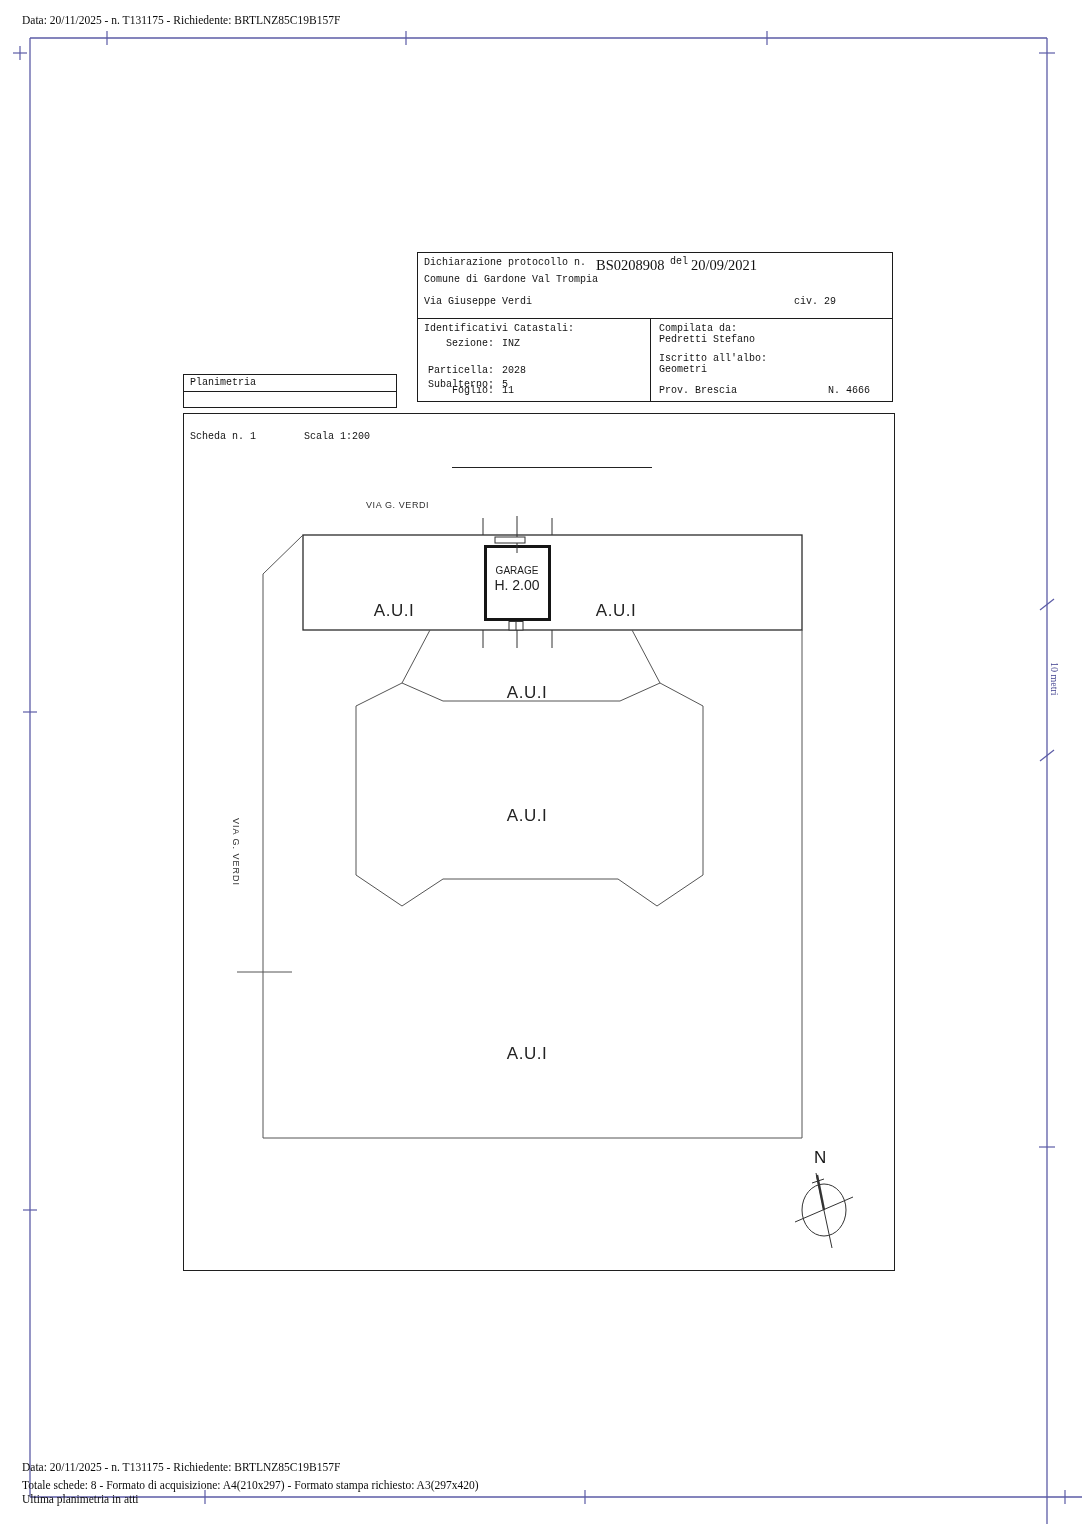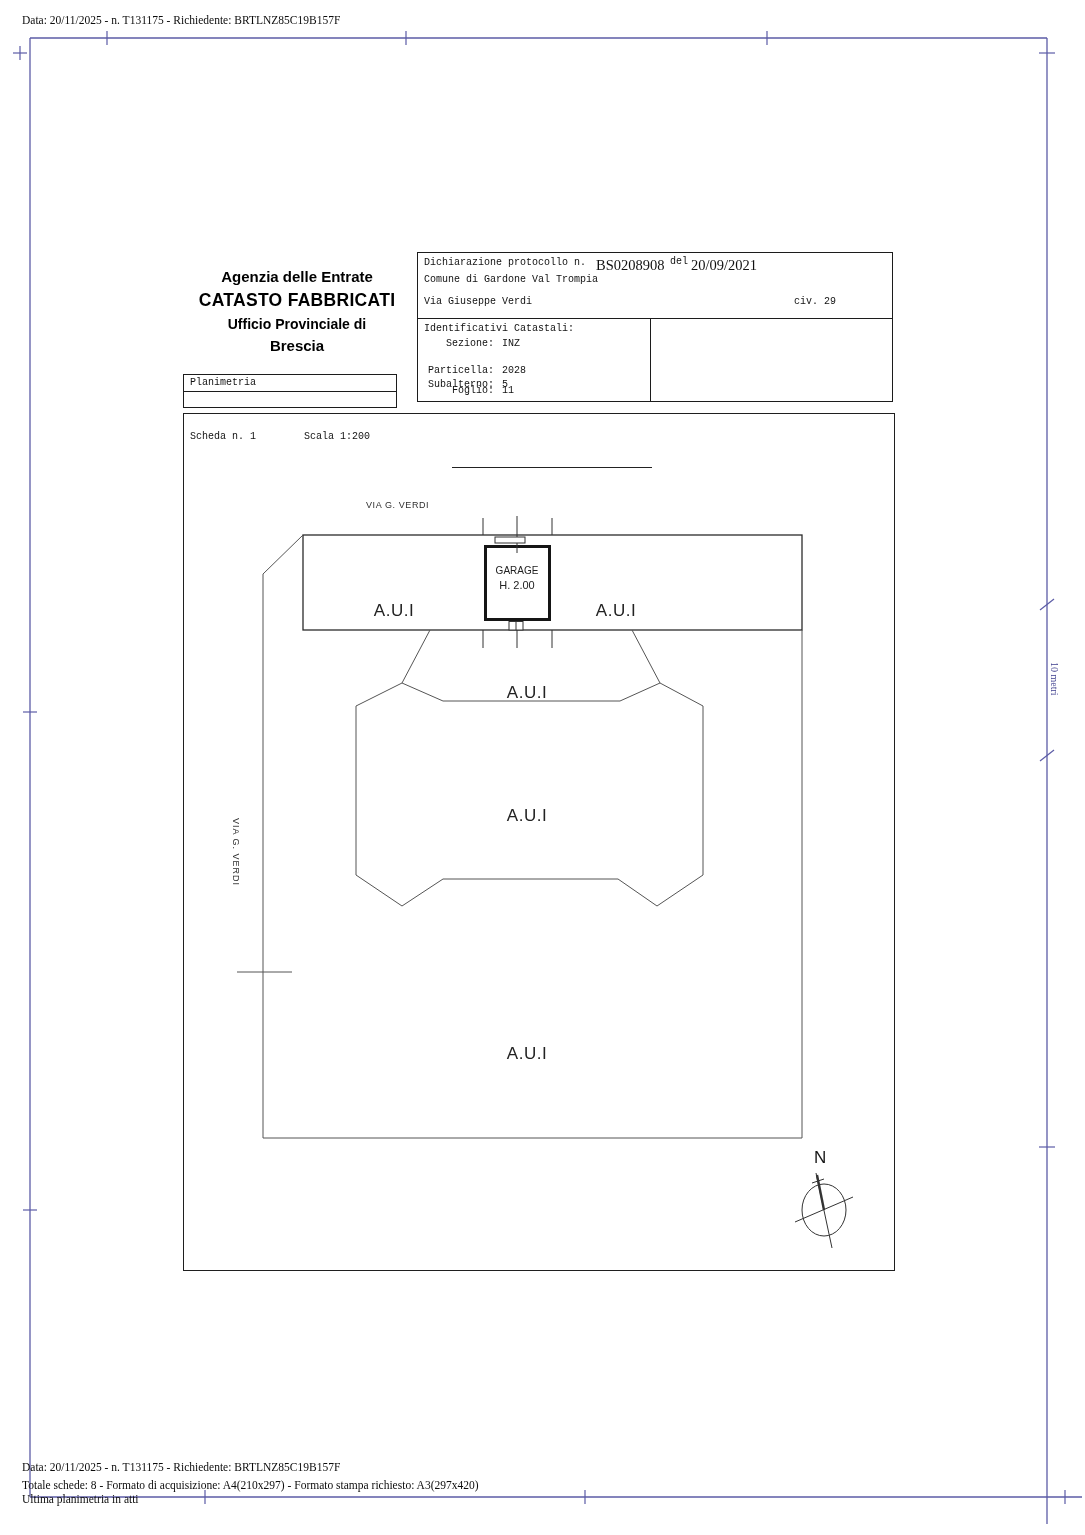--- a/index.html
+++ b/index.html
@@ -51,21 +51,21 @@
   
   .draw-frame{left:183px;top:413px;width:712px;height:858px;border:1.6px solid #1f1f1f;box-sizing:border-box;}
   .plan-title{left:400px;top:432px;width:290px;text-align:center;font-size:30px;letter-spacing:1px;color:#141414;}
   .plan-underline{left:452px;top:467px;width:200px;border-top:1.6px solid #222;}
 
   .street-top{left:366px;top:500px;font-size:9px;letter-spacing:.6px;color:#2e2e2e;}
   .street-left{left:231px;top:818px;writing-mode:vertical-rl;font-size:9px;letter-spacing:1px;color:#2e2e2e;}
 
   .aui{font-size:17px;letter-spacing:.5px;color:#222;transform:translate(-50%,-50%);white-space:nowrap;margin-top:30px;}
   .garage-lbl{left:517px;top:570px;transform:translate(-50%,-50%);text-align:center;font-size:10px;color:#222;}
-  .garage-h{left:517px;top:585px;transform:translate(-50%,-50%);text-align:center;font-size:11px;color:#222;}
+  .garage-h{left:517px;top:585px;transform:translate(-50%,-50%);text-align:center;font-size:14px;color:#222;}
   .north-lbl{left:814px;top:1148px;font-size:17px;color:#161616;}
 
   
   .scale-label{left:1049px;top:662px;writing-mode:vertical-rl;font-family:"Liberation Serif",serif;
                font-size:10px;color:#3c3c8c;}
   .side-caption{right:12px;bottom:6px;width:772px;transform:rotate(-90deg);transform-origin:100% 100%;
                 font-family:"Liberation Serif",serif;font-size:11px;line-height:15px;color:#232360;white-space:nowrap;}
 
   svg.layer{position:absolute;left:0;top:0;}
 </style>
@@ -134,26 +134,20 @@
       <ellipse cx="824" cy="1210" rx="22" ry="26"></ellipse>
       <line x1="816" y1="1173" x2="832" y2="1248"></line>
       <line x1="817" y1="1175" x2="824" y2="1210" stroke-width="2.4"></line>
       <line x1="795" y1="1222" x2="853" y2="1197"></line>
       <line x1="812" y1="1183" x2="824" y2="1179"></line>
     </g>
   </svg>
 
   <div class="abs corner-text" style="left:22px;top:14px;">Data: 20/11/2025 - n. T131175 - Richiedente: BRTLNZ85C19B157F</div>
 
-  <div class="abs agency">
-    <div class="l1">Agenzia delle Entrate</div>
-    <div class="l2">CATASTO FABBRICATI</div>
-    <div class="l3">Ufficio Provinciale di</div>
-    <div class="l4">Brescia</div>
-  </div>
 
   <div class="abs plan-table">
     <div class="r1">Planimetria</div>
     <div class="r2">
       <span class="scheda">Scheda n. 1</span>
       <span class="scala">Scala 1:200</span>
     </div>
   </div>
 
   <div class="abs proto-box">
@@ -174,20 +168,28 @@
       <div class="row" style="top:32px;margin-top:34px;">
         <span class="k">Foglio:</span><span class="v">11</span>
       </div>
       <div class="row" style="top:46px;">
         <span class="k">Particella:</span><span class="v">2028</span>
       </div>
       <div class="row" style="top:60px;">
         <span class="k">Subalterno:</span><span class="v">5</span>
       </div>
     </div>
+    <div class="compi">
+      <div style="top:4px;">Compilata da:</div>
+      <div style="top:15px;">Pedretti Stefano</div>
+      <div style="top:34px;">Iscritto all'albo:</div>
+      <div style="top:45px;">Geometri</div>
+      <div style="top:66px;">Prov. Brescia</div>
+      <div style="top:66px;left:177px;">N. 4666</div>
+    </div>
   </div>
 
   <div class="abs draw-frame"></div>
 
   <div class="abs plan-underline"></div>
 
   <div class="abs street-top">VIA G. VERDI</div>
   <div class="abs street-left">VIA G. VERDI</div>
 
   <div class="abs aui" style="left:394px;top:581px;">A.U.I</div>

